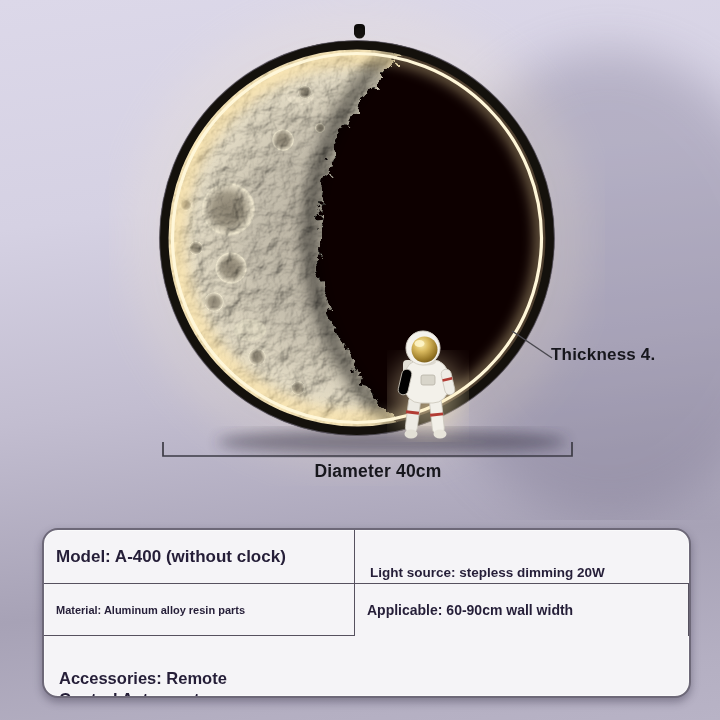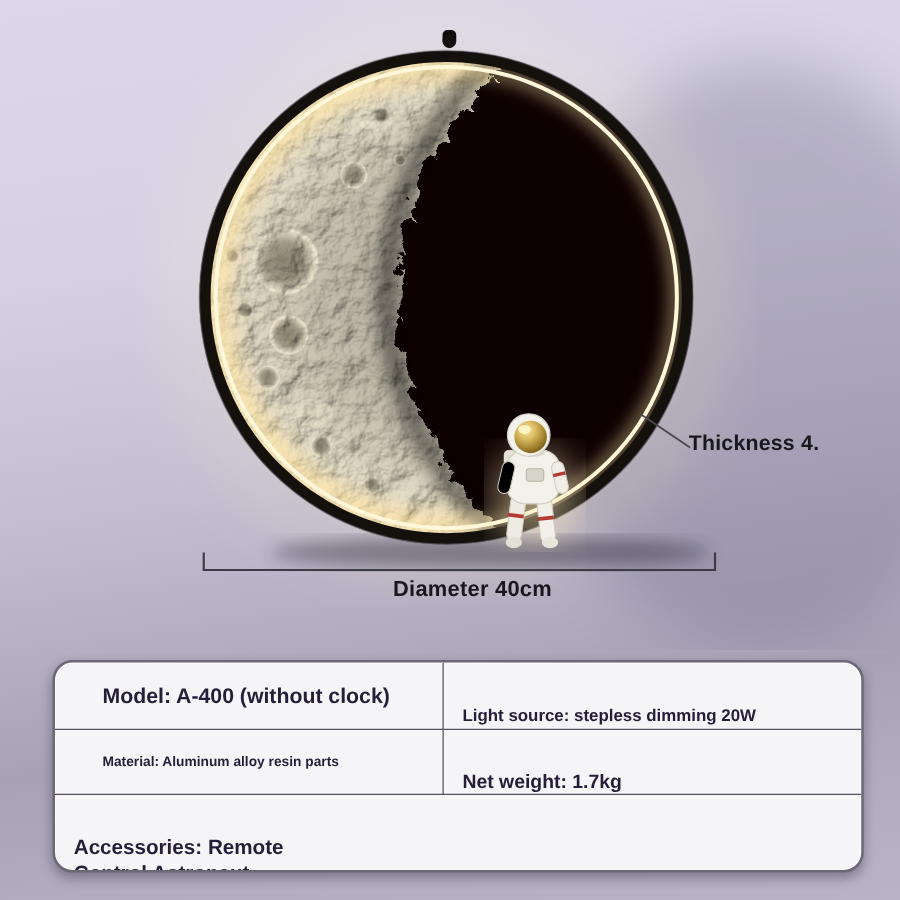--- a/index.html
+++ b/index.html
@@ -24,21 +24,21 @@
   
   .spec-table{
     position:absolute;left:42px;top:528px;width:649px;height:170px;
     background:#f5f4f7;border:2px solid #6d6878;border-radius:16px;
     box-shadow:0 4px 9px rgba(45,40,62,0.40), inset 0 0 0 1px rgba(255,255,255,0.5);
     overflow:hidden;box-sizing:border-box;
     display:grid;grid-template-columns:311px 1fr;grid-template-rows:54px 52px 1fr;
     color:#251e38;
   }
   .cell{display:flex;align-items:center;box-sizing:border-box;font-weight:700;}
-  .cell.left{padding-left:38px;border-right:1.6px solid #56515f;}
+  .cell.left{padding-left:12px;border-right:1.6px solid #56515f;}
   .cell.right{padding-left:15px;margin-top:32px;}
   .row1{border-bottom:1.6px solid #56515f;}
   .row2{border-bottom:1.6px solid #56515f;}
   .cell.r1l{font-size:17px;}
   .cell.r1r{font-size:13.5px;}
   .cell.r2l{font-size:11px;}
   .cell.r2r{font-size:15.5px;}
   .cell.r3l{font-size:14px;}
   .cell.r3r{font-size:16.5px;line-height:1.3;align-items:center;}
   .cell.r3r span{max-width:215px;display:inline-block;}
@@ -184,21 +184,21 @@
   <div class="spec-table">
     <div class="cell left row1 r1l">
         <span>Model: A-400 (without clock)</span>
       </div>
     <div class="cell right row1 r1r">
         <span>Light source: stepless dimming 20W</span>
       </div>
     <div class="cell left row2 r2l">
         <span>Material: Aluminum alloy resin parts</span>
       </div>
-    <div class="cell right row2 r2r">
-        <span>Net weight: 1.7kg</span>
+    <div class="cell left r3l">
+        <span>Applicable: 60-90cm wall width</span>
       </div>
     <div class="cell right r3r">
         <span>Accessories: Remote Control Astronaut</span>
       </div>
   </div>
 
 </div>
 
 </body></html>

